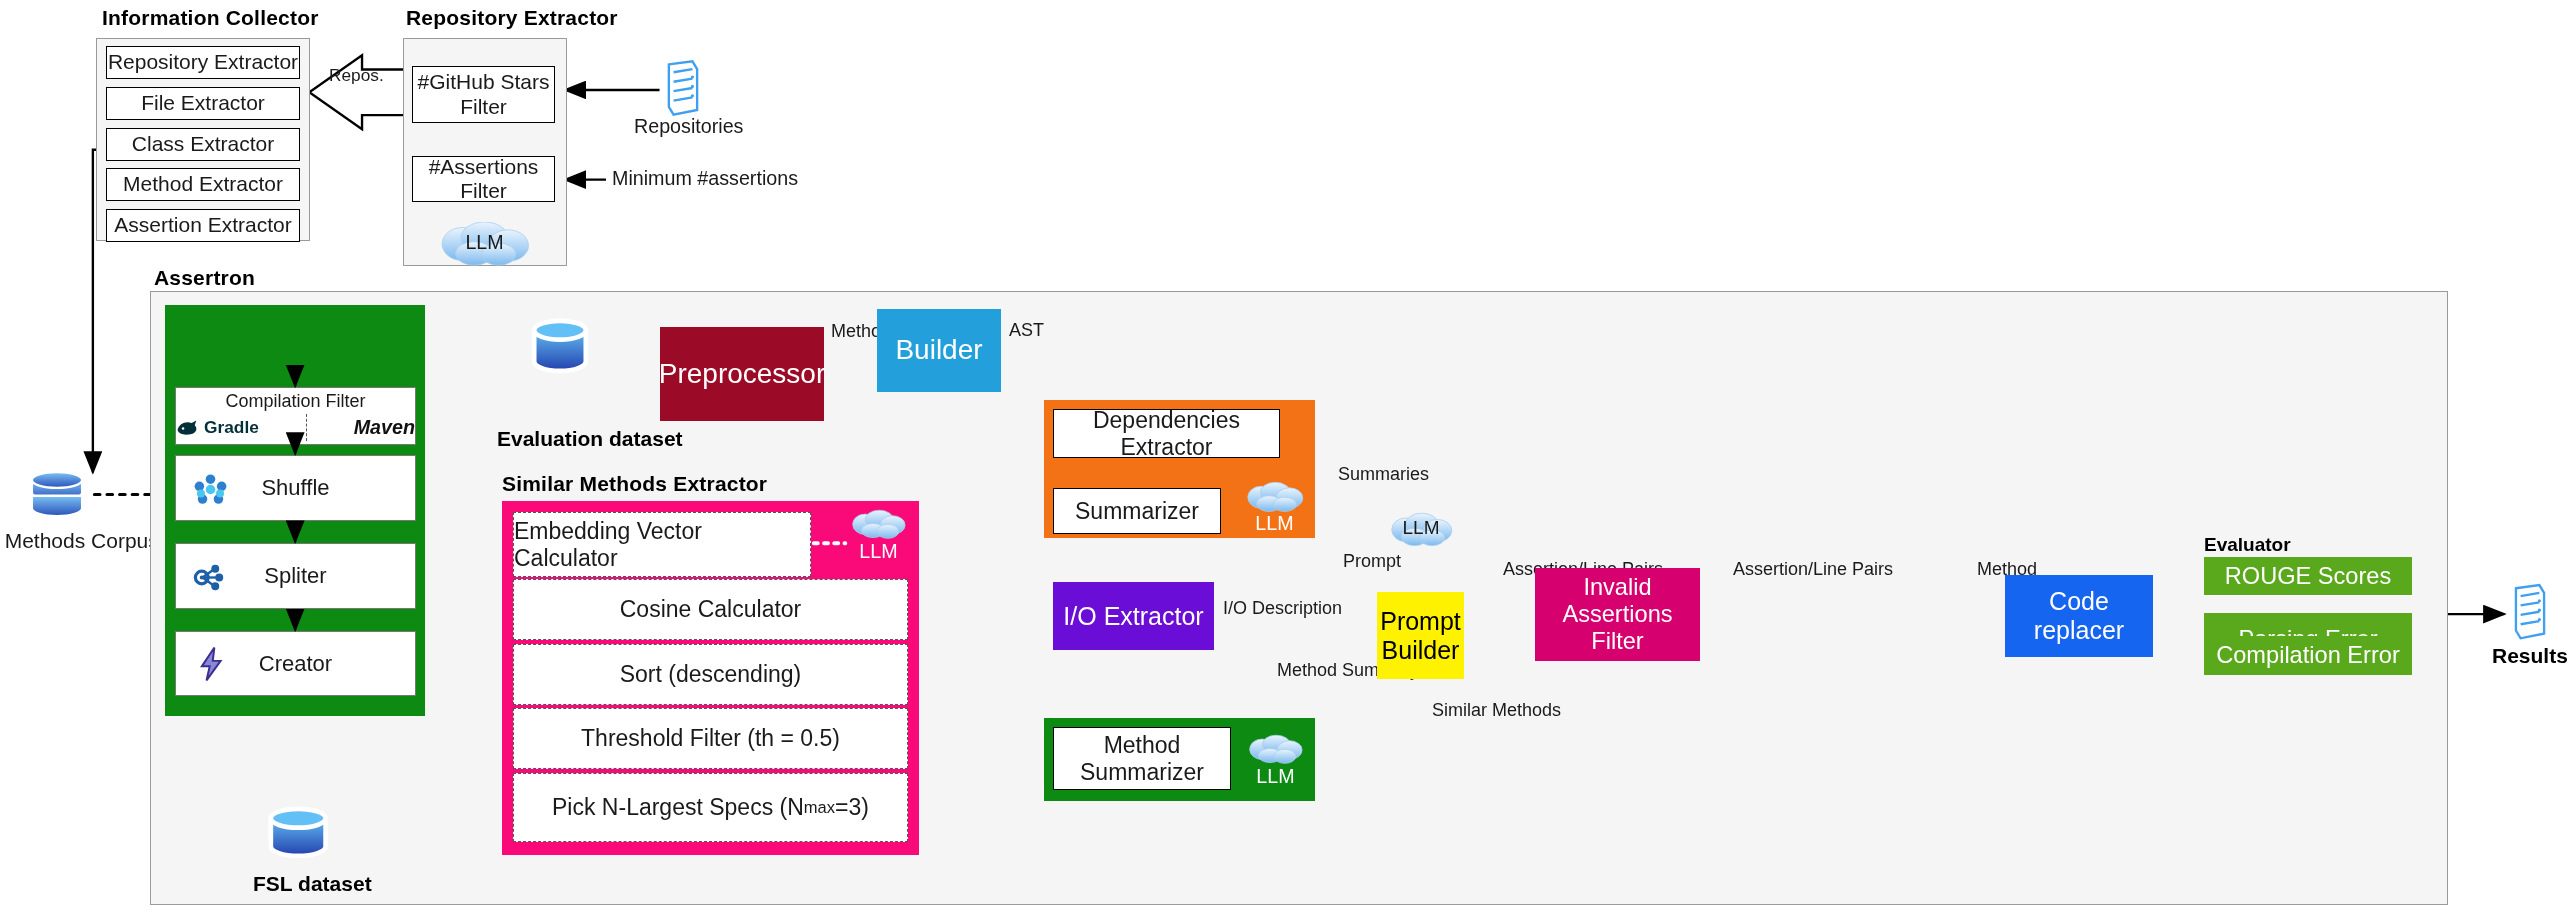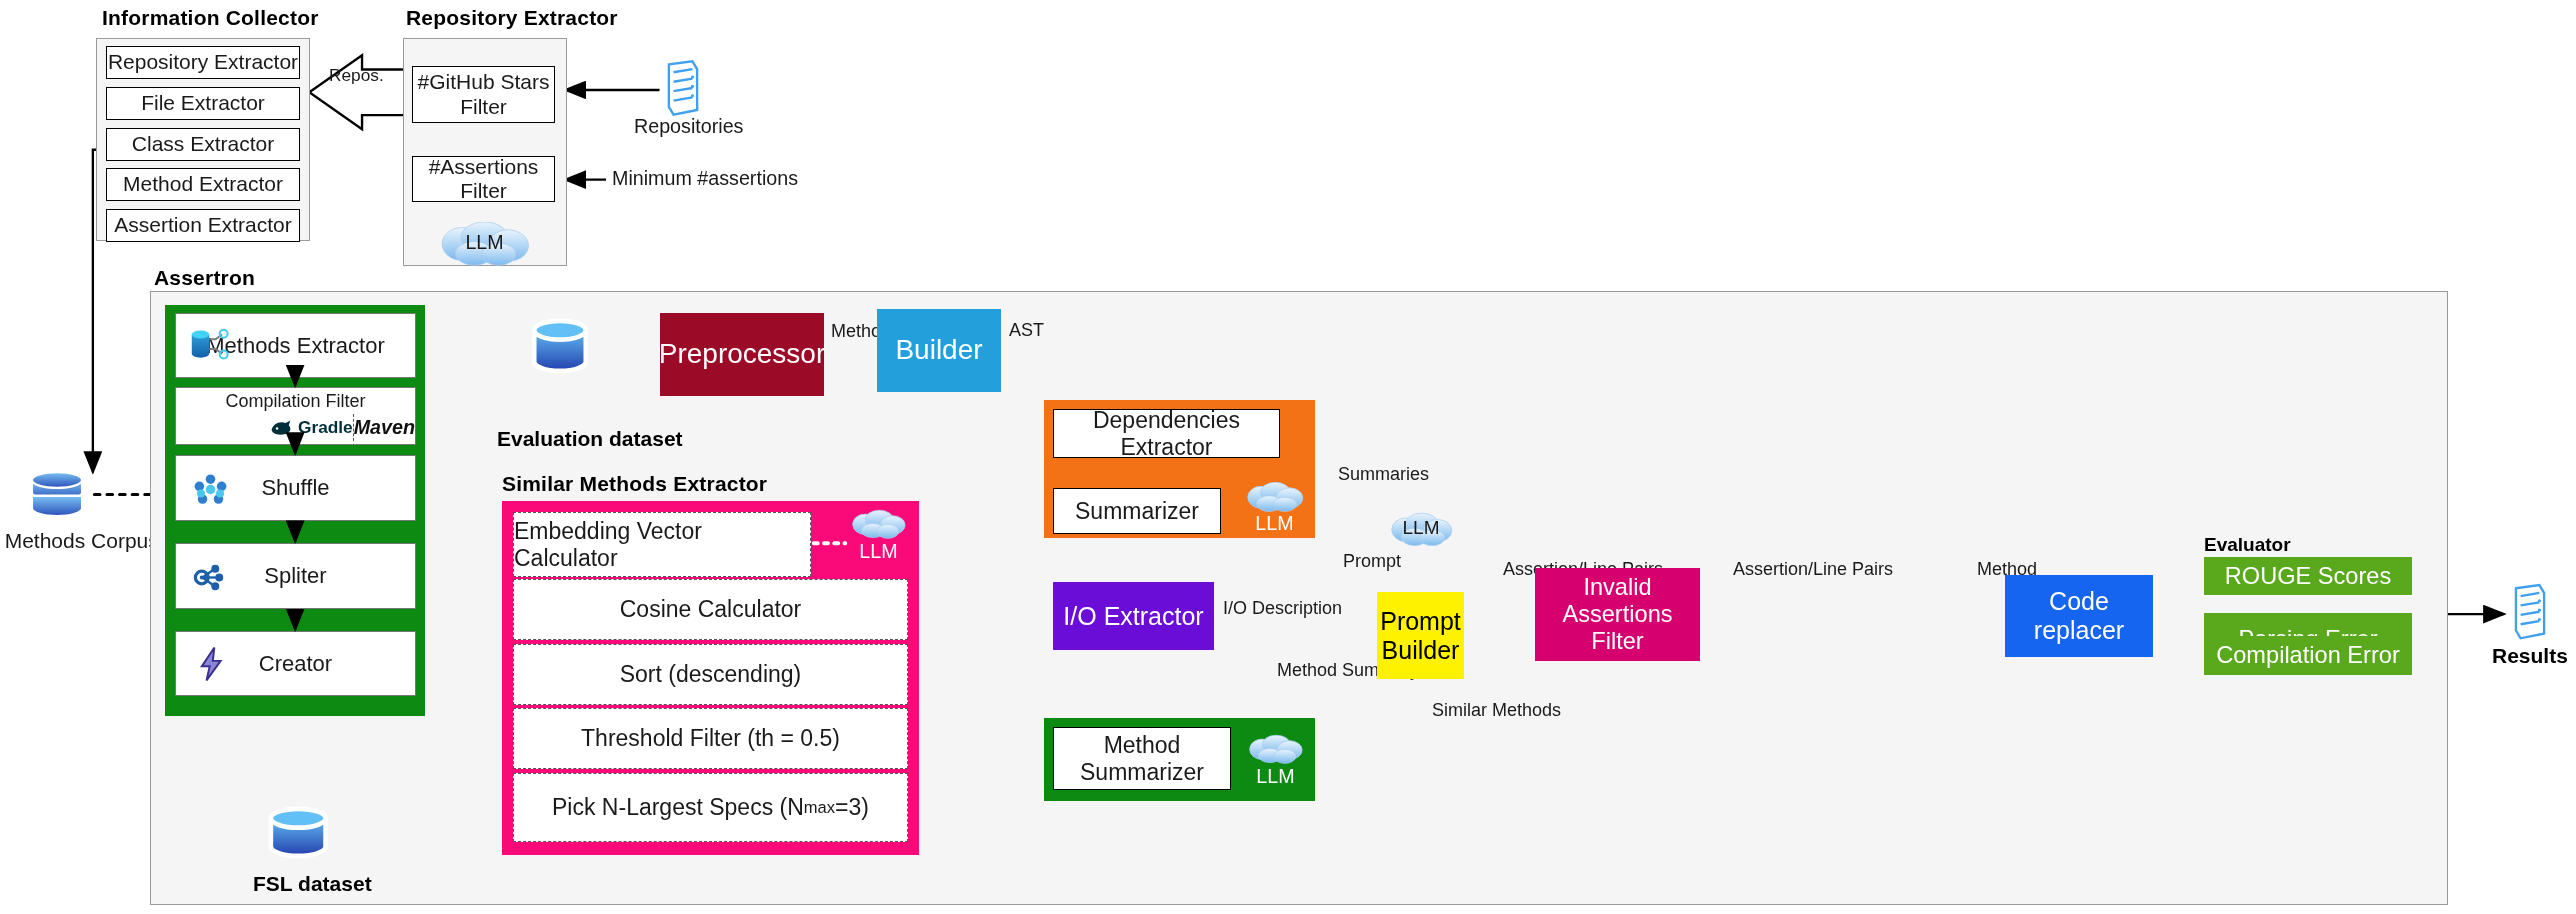--- a/index.html
+++ b/index.html
@@ -198,45 +198,24 @@
       </g>
     </svg>
   </div>
   <div class="smalllabel abs" style="left:4.7px;top:529px;font-size:21px;">Methods Corpus</div>
 
   <div class="grouptitle abs" style="left:154px;top:266px;">Assertron</div>
   <div class="group abs" style="left:150px;top:291px;width:2298px;height:614px;"></div>
 
   <div class="abs" style="left:165px;top:305px;width:260px;height:411px;background:#0d8a12;"></div>
 
-  <div class="box" style="left:175px;top:313px;width:241px;height:65px;background:#fff;border:1.6px solid #777;">
-    <span class="icon-abs" style="left:11px;top:11px;">
-      <svg width="43" height="43" viewBox="0 0 54 54">
-        <defs>
-            <linearGradient id="dbn" x1="0" y1="0" x2="0" y2="1">
-          <stop offset="0%" stop-color="#2e9cd8"></stop>
-              <stop offset="100%" stop-color="#1461a8"></stop>
-        </linearGradient>
-          </defs>
-        <path d="M6,12 v24 a11,5 0 0 0 22,0 v-24 z" fill="url(#dbn)"></path>
-        <ellipse cx="17" cy="12" rx="11" ry="5" fill="#41d2f5"></ellipse>
-        <g stroke="#7d7d7d" stroke-width="2.5" fill="none">
-            <path d="M28,18 L36,18 L44,12"></path>
-            <path d="M28,30 L36,30 L44,36"></path>
-          </g>
-        <circle cx="46" cy="11" r="5" fill="none" stroke="#41c9f0" stroke-width="2.5"></circle>
-        <circle cx="46" cy="37" r="5" fill="none" stroke="#41c9f0" stroke-width="2.5"></circle>
-      </svg>
-    </span>
-    <span style="font-size:22px;color:#1a1a1a;">Methods Extractor</span>
-  </div>
 
   <div class="abs" style="left:175px;top:387px;width:241px;height:58px;background:#fff;border:1.6px solid #777;">
     <div style="text-align:center;font-size:18px;color:#1a1a1a;padding-top:3.1px;">Compilation Filter</div>
-    <div style="display:flex;align-items:center;justify-content:flex-end;height:31.5px;">
+    <div style="display:flex;align-items:center;justify-content:space-between;height:31.5px;">
       <span style="display:flex;align-items:center;gap:3.1px;">
         <svg width="25" height="17.3" viewBox="0 0 32 22">
             <path d="M2,14 C4,6 12,2 20,5 L26,2 L24,8 C28,12 26,18 20,19 C12,21 4,20 2,14 Z" fill="#02303a"></path>
             <circle cx="9" cy="12" r="1.6" fill="#fff"></circle>
           </svg>
         <b style="font-size:17.3px;color:#02303a;">Gradle</b>
       </span>
       <span style="border-left:1.6px dashed #555;height:27px;"></span>
       <b style="font-size:19.7px;font-style:italic;color:#111;">Maven</b>
     </div>
@@ -305,21 +284,21 @@
       </linearGradient>
         </defs>
       <g stroke="#ffffff" stroke-width="6">
         <path d="M10,22 v40 a33,12 0 0 0 66,0 v-40 z" fill="url(#dbg2)"></path>
         <ellipse cx="43" cy="22" rx="33" ry="12" fill="#63c0f7"></ellipse>
       </g>
     </svg>
   </div>
   <div class="caption abs" style="left:497px;top:387px;margin-top:40px;">Evaluation dataset</div>
 
-  <div class="box proc c-dark-red" style="left:660px;top:313px;width:164px;height:83px;text-align:center;">Preprocessor</div>
+  <div class="box proc c-dark-red" style="left:660px;top:327px;width:164px;height:94px;text-align:center;">Preprocessor</div>
   <div class="smalllabel abs" style="left:831px;top:321px;font-size:18px;">Method</div>
   <div class="box proc c-blue" style="left:877px;top:309px;width:124px;height:83px;">Builder</div>
   <div class="smalllabel abs" style="left:1009px;top:320px;font-size:18px;">AST</div>
 
   <div class="abs" style="left:1044px;top:400px;width:271px;height:138px;background:#f47216;"></div>
   <div class="box wbox" style="left:1053px;top:409px;width:227px;height:49px;font-size:23px;">Dependencies Extractor</div>
   <div class="box wbox" style="left:1053px;top:488px;width:168px;height:46px;font-size:23px;">Summarizer</div>
   <div class="abs" style="left:1242px;top:480px;width:65px;height:33px;">
     <svg width="65" height="33" viewBox="0 0 82 42">
       <g fill="url(#cg1)" stroke="#a9cdef" stroke-width="1">

